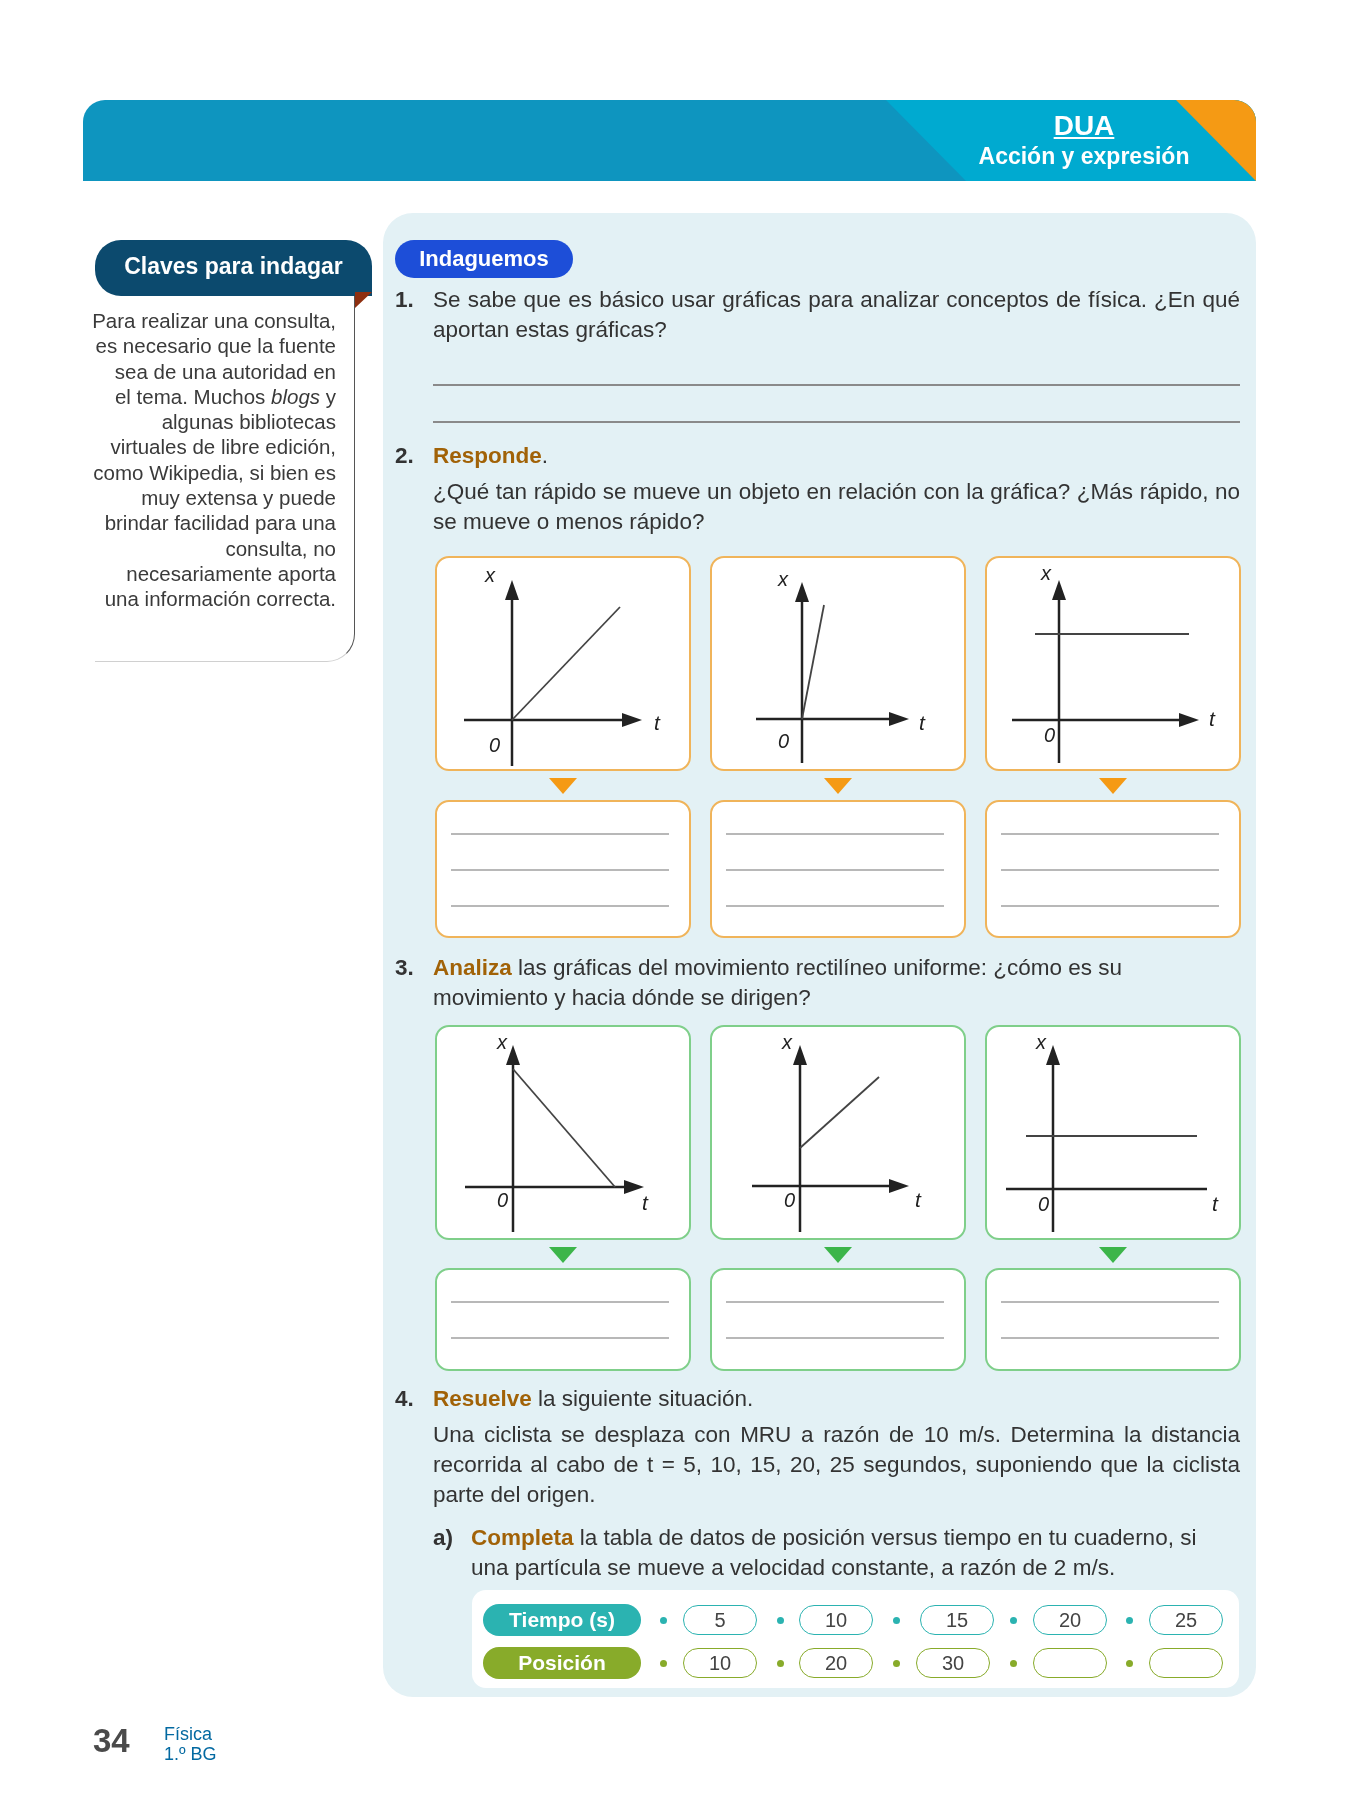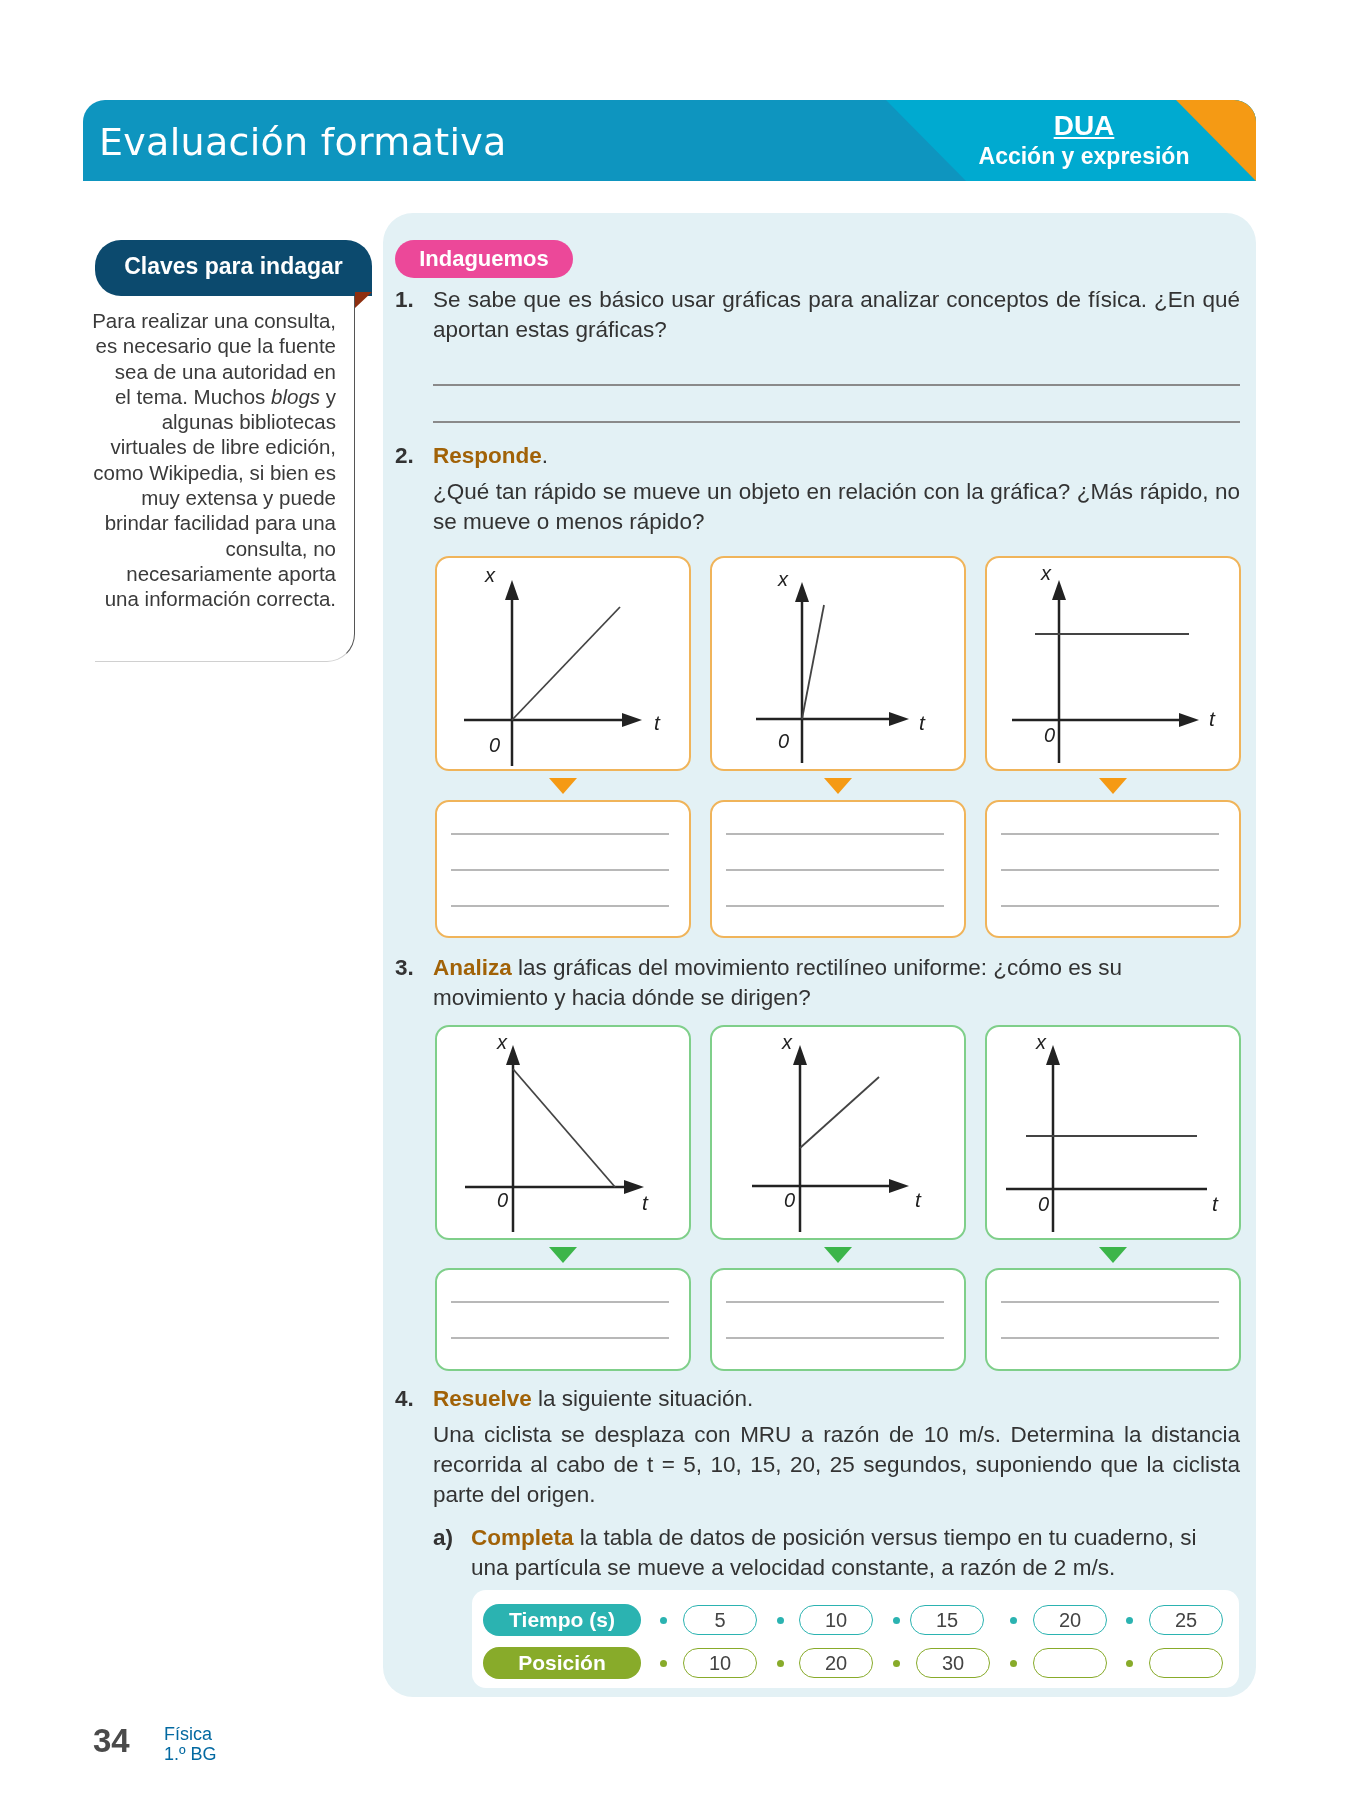--- a/index.html
+++ b/index.html
@@ -50,21 +50,21 @@
     font-size: 20.5px; line-height: 25.3px; color: #3a3a3a;
   }
 
   
   .panel {
     position: absolute; left: 383px; top: 213px; width: 873px; height: 1484px;
     background: #e3f1f5; border-radius: 30px;
   }
   .pill-indag {
     position: absolute; left: 395px; top: 240px; width: 178px; height: 38px;
-    background: #ec4899; border-radius: 19px; color: #fff; font-weight: bold; font-size: 22px;
+    background: #1d4ed8; border-radius: 19px; color: #fff; font-weight: bold; font-size: 22px;
     text-align: center; line-height: 38px;
   }
   .q { position: absolute; left: 395px; width: 845px; font-size: 22.5px; line-height: 30px; color: #333; }
   .q .num { position: absolute; left: 0; top: 0; font-weight: bold; }
   .q .body { margin-left: 38px; text-align: justify; }
   .q b { font-weight: bold; color: #a16207; }
   .hline { position: absolute; left: 433px; width: 807px; height: 1.5px; background: #8a8a8a; }
 
   
   .gbox { position: absolute; width: 256px; background: #fff; border-radius: 14px; }
@@ -100,21 +100,20 @@
   
   .page-num { position: absolute; left: 93px; top: 1722px; font-size: 33px; font-weight: bold; color: #4a4a4a; }
   .footer-sub { position: absolute; left: 164px; top: 1724px; font-size: 18px; line-height: 20px; color: #0369a1; }
 </style>
 </head>
 <body>
 
 <div class="header">
   <div class="band"></div>
   <div class="corner"></div>
-  <div class="header-title">Evaluación formativa</div>
   <div class="dua">
     <div class="t1">DUA</div>
     <div class="t2">Acción y expresión</div>
   </div>
 </div>
 
 <div class="side-card"></div>
 <div class="side-pill">Claves para indagar</div>
 <div class="side-fold"></div>
 <div class="side-text">
@@ -273,21 +272,21 @@
 
 <div class="table-card">
   <div class="row-label teal" style="left:11px; top:14px;">Tiempo (s)</div>
   <div class="row-label olive" style="left:11px; top:57px;">Posición</div>
 
   <div class="dot teal" style="left:188px; top:27px;"></div>
   <div class="cell teal" style="left:211px; top:15px;">5</div>
   <div class="dot teal" style="left:305px; top:27px;"></div>
   <div class="cell teal" style="left:327px; top:15px;">10</div>
   <div class="dot teal" style="left:421px; top:27px;"></div>
-  <div class="cell teal" style="left:438px; top:15px;">15</div>
+  <div class="cell teal" style="left:448px; top:15px;">15</div>
   <div class="dot teal" style="left:538px; top:27px;"></div>
   <div class="cell teal" style="left:561px; top:15px;">20</div>
   <div class="dot teal" style="left:654px; top:27px;"></div>
   <div class="cell teal" style="left:677px; top:15px;">25</div>
 
   <div class="dot olive" style="left:188px; top:70px;"></div>
   <div class="cell olive" style="left:211px; top:58px;">10</div>
   <div class="dot olive" style="left:305px; top:70px;"></div>
   <div class="cell olive" style="left:327px; top:58px;">20</div>
   <div class="dot olive" style="left:421px; top:70px;"></div>

